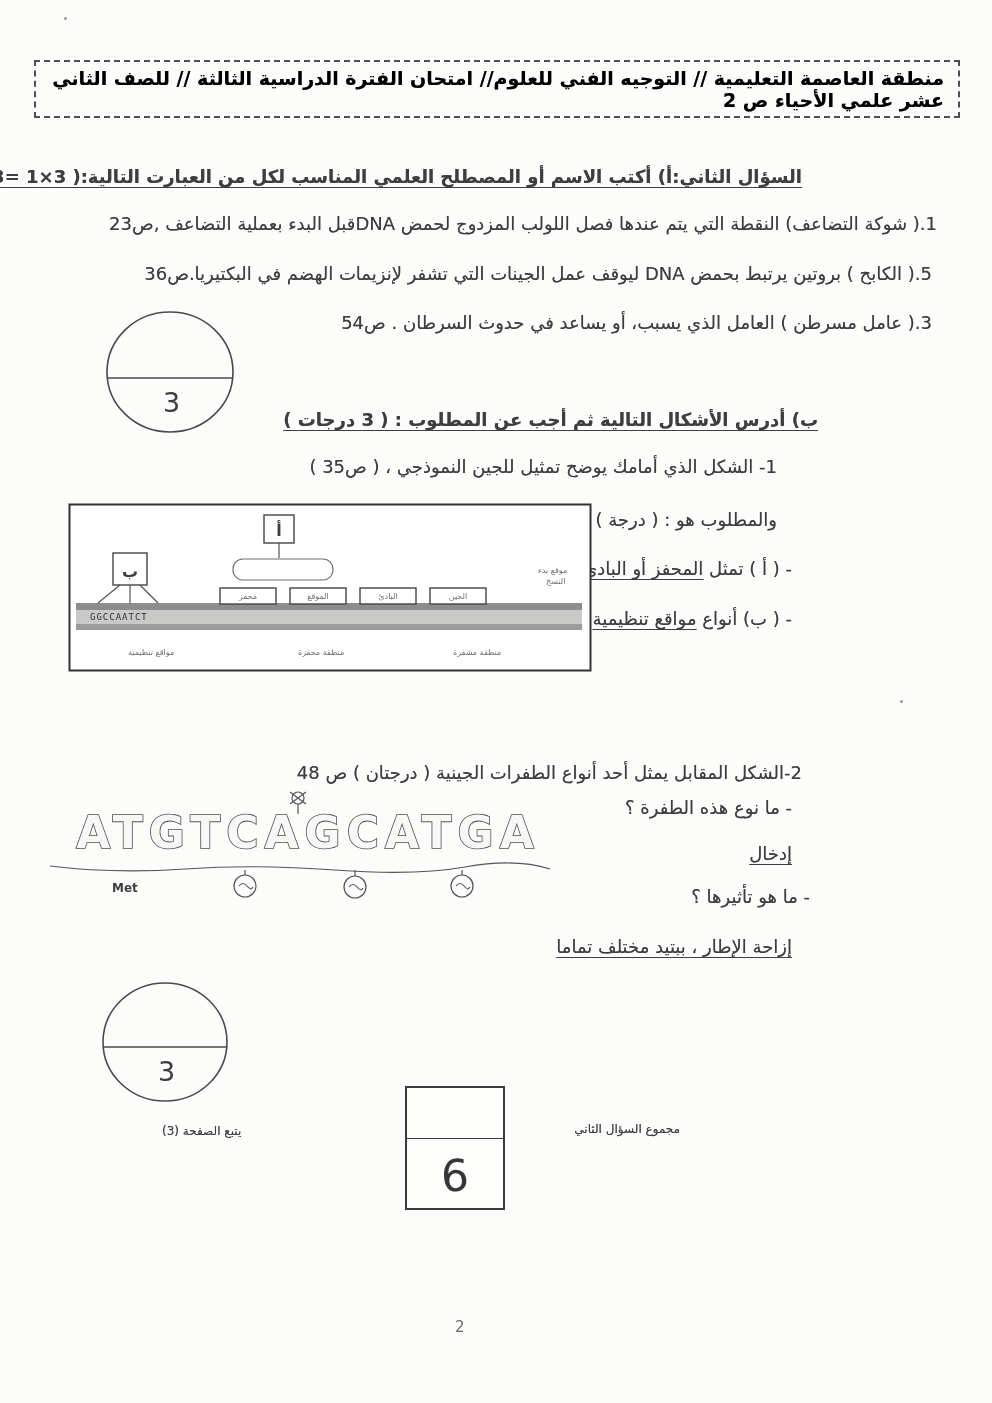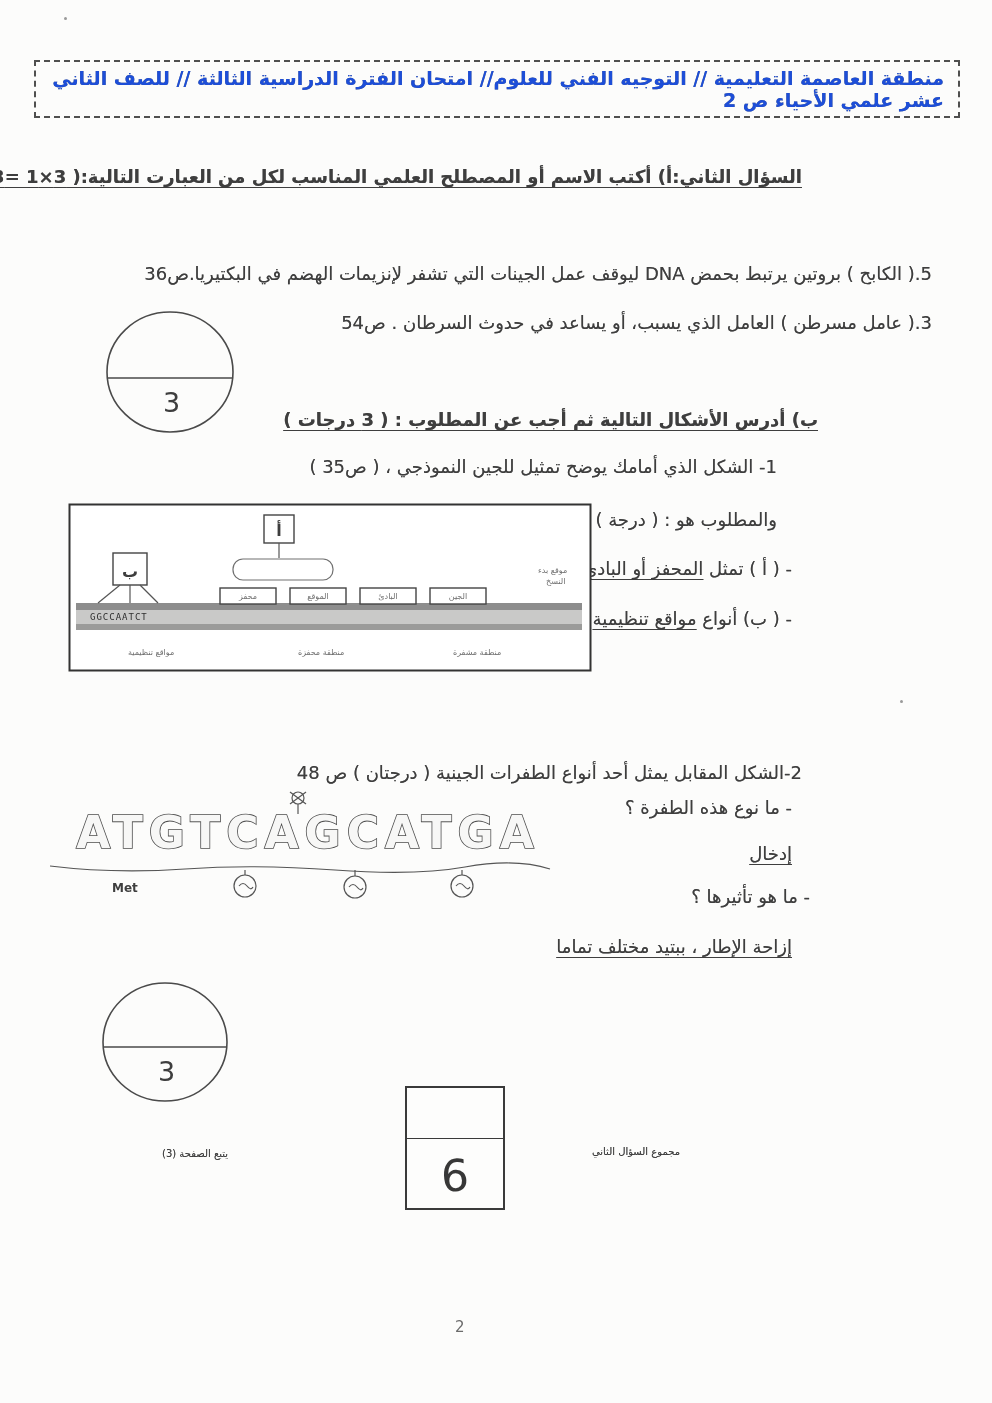--- a/index.html
+++ b/index.html
@@ -5,29 +5,29 @@
   html,body{margin:0;padding:0;background:#d8d8d8;}
   .page{
     position:relative;width:992px;height:1403px;margin:0 auto;
     background:#fcfcfb;overflow:hidden;
     font-family:"DejaVu Sans",sans-serif;color:#3e3e3e;
   }
   .page *{box-sizing:border-box;}
   .abs{position:absolute;}
   .ar{direction:rtl;unicode-bidi:embed;}
   .t{font-size:18px;white-space:nowrap;text-shadow:0 0 .5px rgba(70,70,70,.65);}
-  .small{font-size:10px;margin-top:24px;}
+  .small{font-size:12px;}
   .bold{font-weight:bold;}
   .ul{text-decoration:underline;text-underline-offset:4px;}
   .header-box{
     left:34px;top:60px;width:926px;height:58px;
     border:2px dashed #4f4f4f;
     display:flex;align-items:center;
     padding:0 14px;
-    font-size:19px;font-weight:bold;color:#1d4ed8;
+    font-size:19px;font-weight:bold;color:#000000;
     text-shadow:0 0 .6px rgba(60,60,60,.7);
   }
   svg text{font-family:"DejaVu Sans",sans-serif;fill:#3e3e3e;}
   .grade-circle ellipse{fill:none;stroke:#4a4a4a;stroke-width:1.6;}
   .grade-circle line{stroke:#4a4a4a;stroke-width:1.4;}
   .grade-num{font-size:27px;}
   .frame{fill:#ffffff;stroke:#333;stroke-width:2;}
   .labelbox{fill:#fff;stroke:#444;stroke-width:1.4;}
   .labeltext{font-size:16px;font-weight:bold;}
   .tiny{font-size:8px;fill:#6e6e6e;}
@@ -58,20 +58,21 @@
 
   <div class="speck" style="left:64px;top:17px;"></div>
   <div class="speck" style="left:900px;top:700px;"></div>
 
   <div class="abs header-box ar">
     <span>منطقة العاصمة التعليمية // التوجيه الفني للعلوم// امتحان الفترة الدراسية الثالثة // للصف الثاني عشر علمي  الأحياء ص 2</span>
   </div>
 
   <div class="abs ar t bold ul" style="right:190px;top:166px;">السؤال الثاني:أ) أكتب الاسم أو المصطلح العلمي المناسب لكل من العبارت التالية:( 3×1 =3)</div>
 
+  <div class="abs ar t" style="right:55px;top:213px;">1.( شوكة التضاعف) النقطة التي يتم عندها فصل اللولب المزدوج لحمض DNAقبل البدء بعملية التضاعف ,ص23</div>
   <div class="abs ar t" style="right:60px;top:263px;">5.(  الكابح  ) بروتين يرتبط بحمض DNA ليوقف عمل الجينات التي تشفر لإنزيمات الهضم في البكتيريا.ص36</div>
   <div class="abs ar t" style="right:60px;top:312px;text-align:center;">3.(  عامل مسرطن )  العامل الذي يسبب، أو يساعد في حدوث السرطان  .   ص54</div>
 
   <svg class="abs grade-circle" style="left:103px;top:308px;" width="135" height="128">
     <ellipse cx="67" cy="64" rx="63" ry="60"></ellipse>
     <line x1="4" y1="70" x2="130" y2="70"></line>
     <text x="60" y="104" class="grade-num">3</text>
   </svg>
 
   <div class="abs ar t bold ul" style="right:174px;top:409px;">ب) أدرس الأشكال التالية ثم أجب عن المطلوب : ( 3 درجات )</div>

